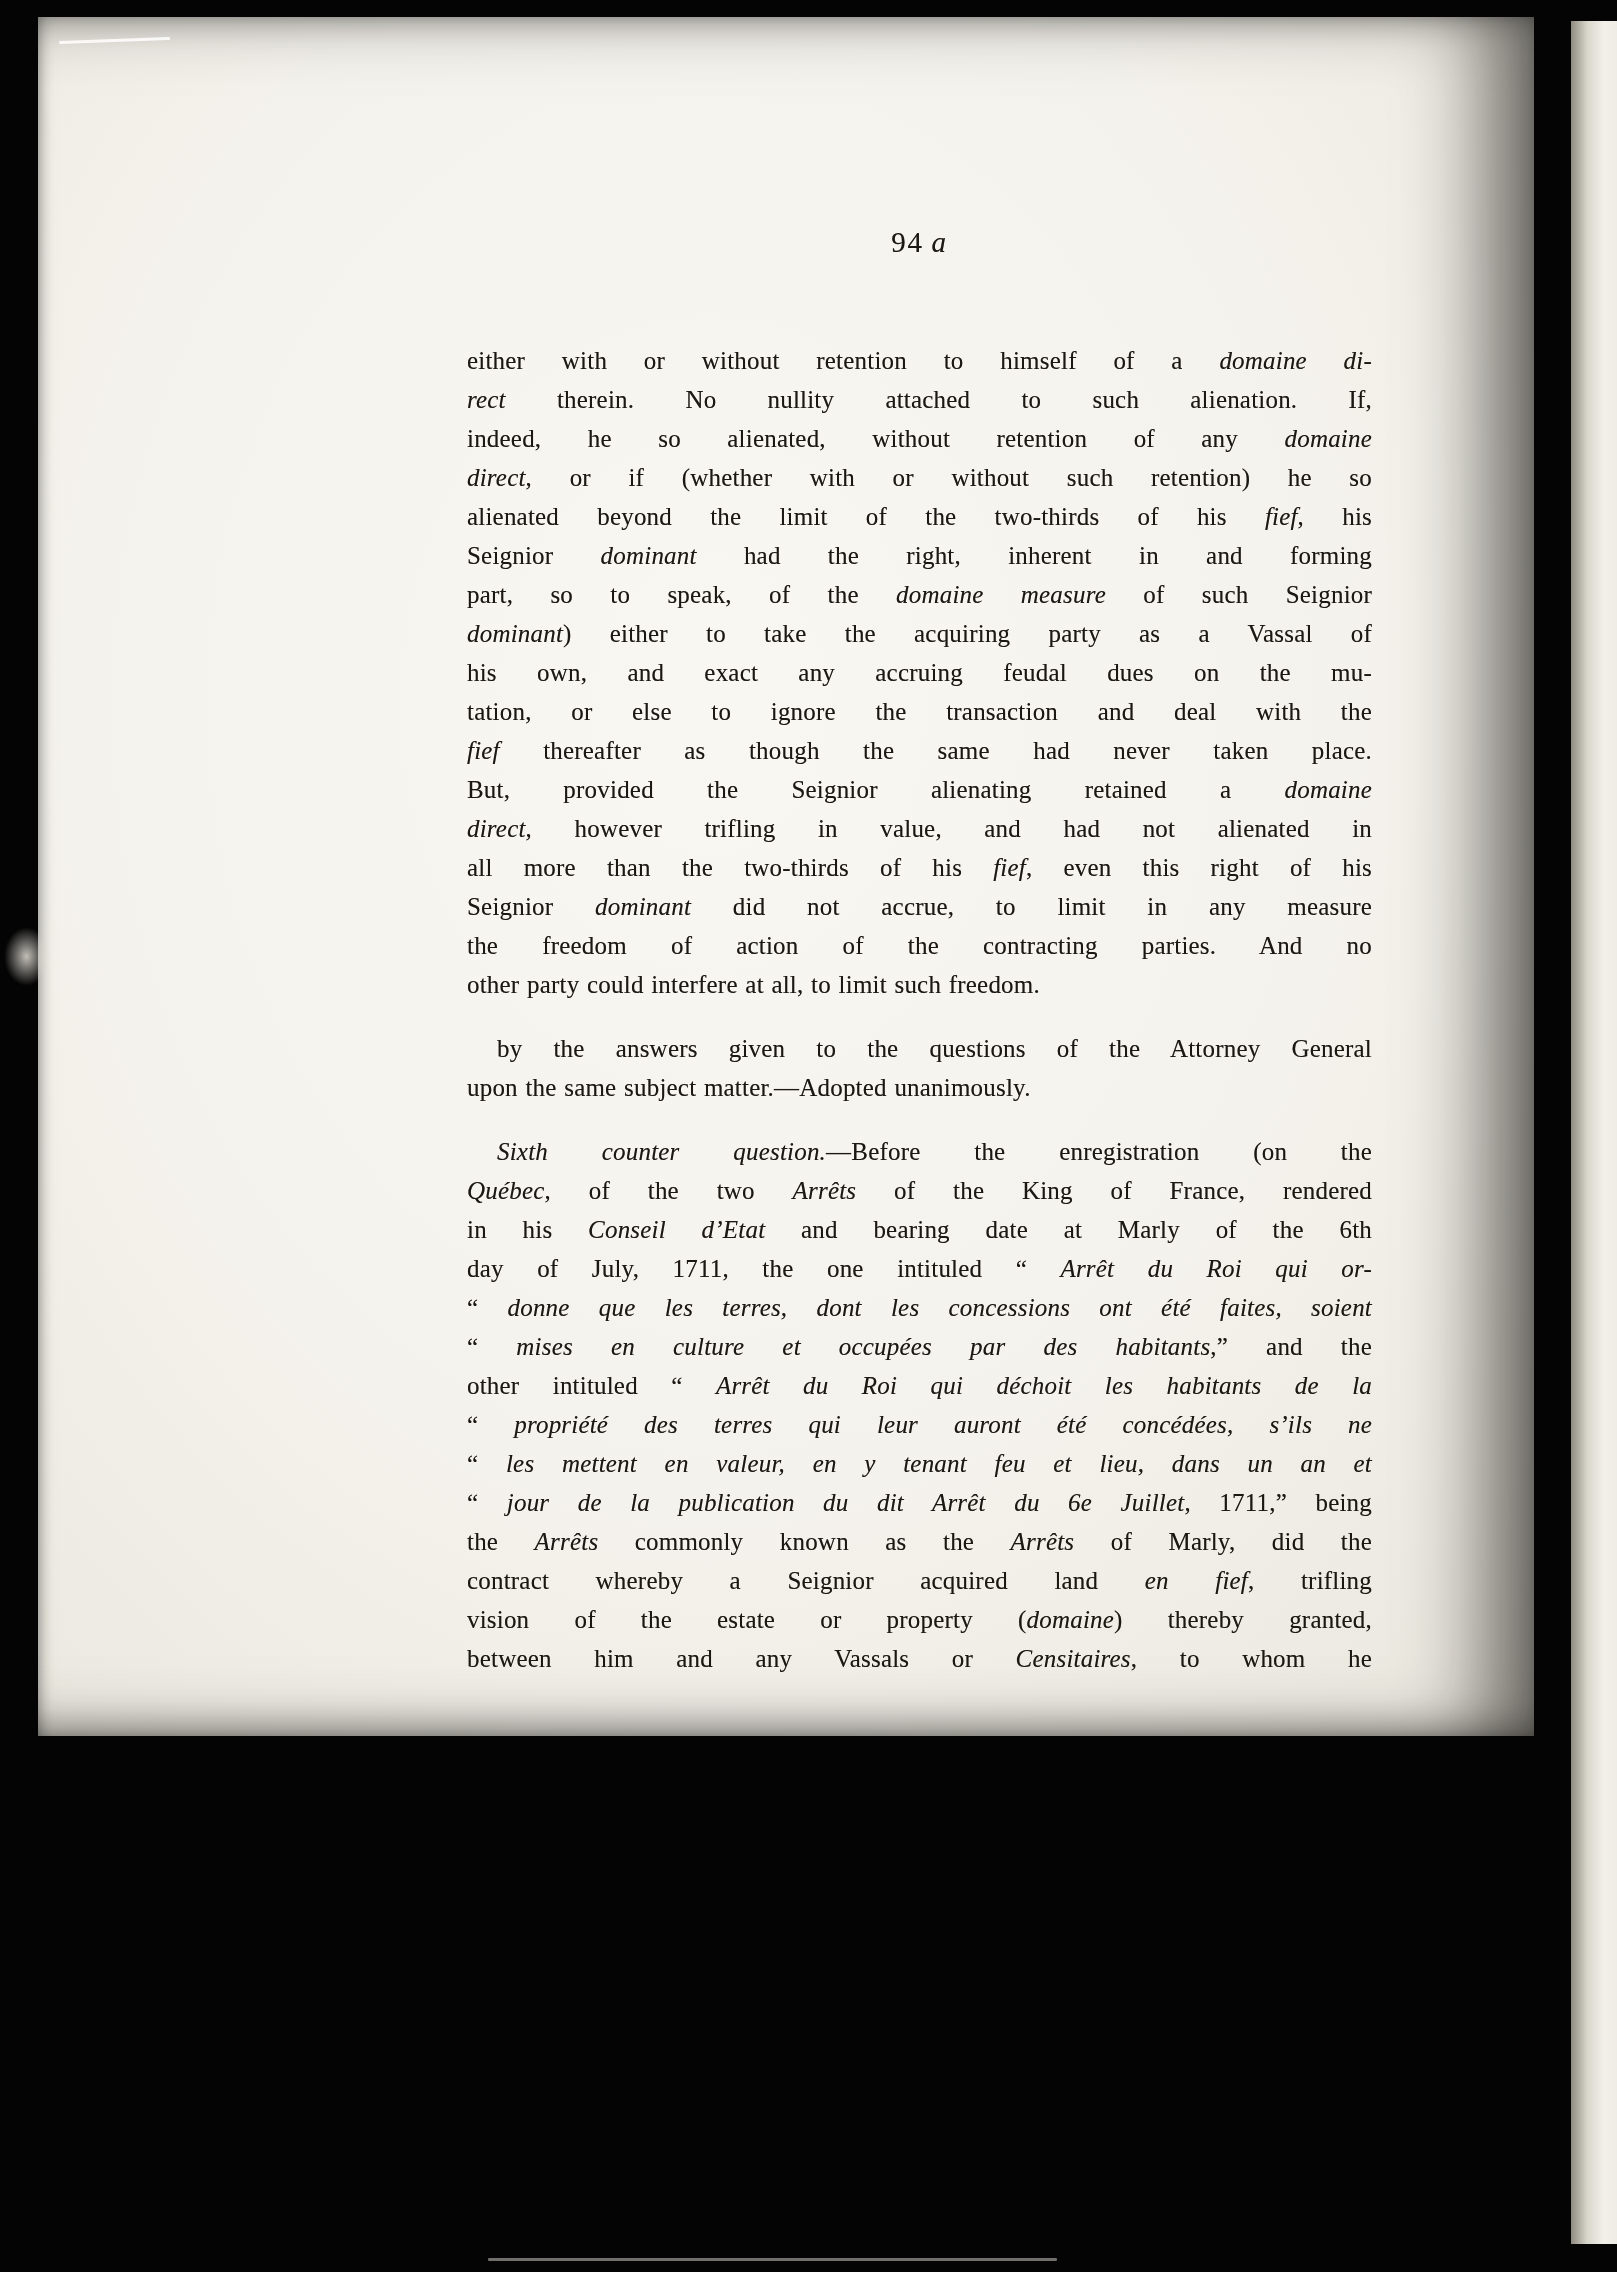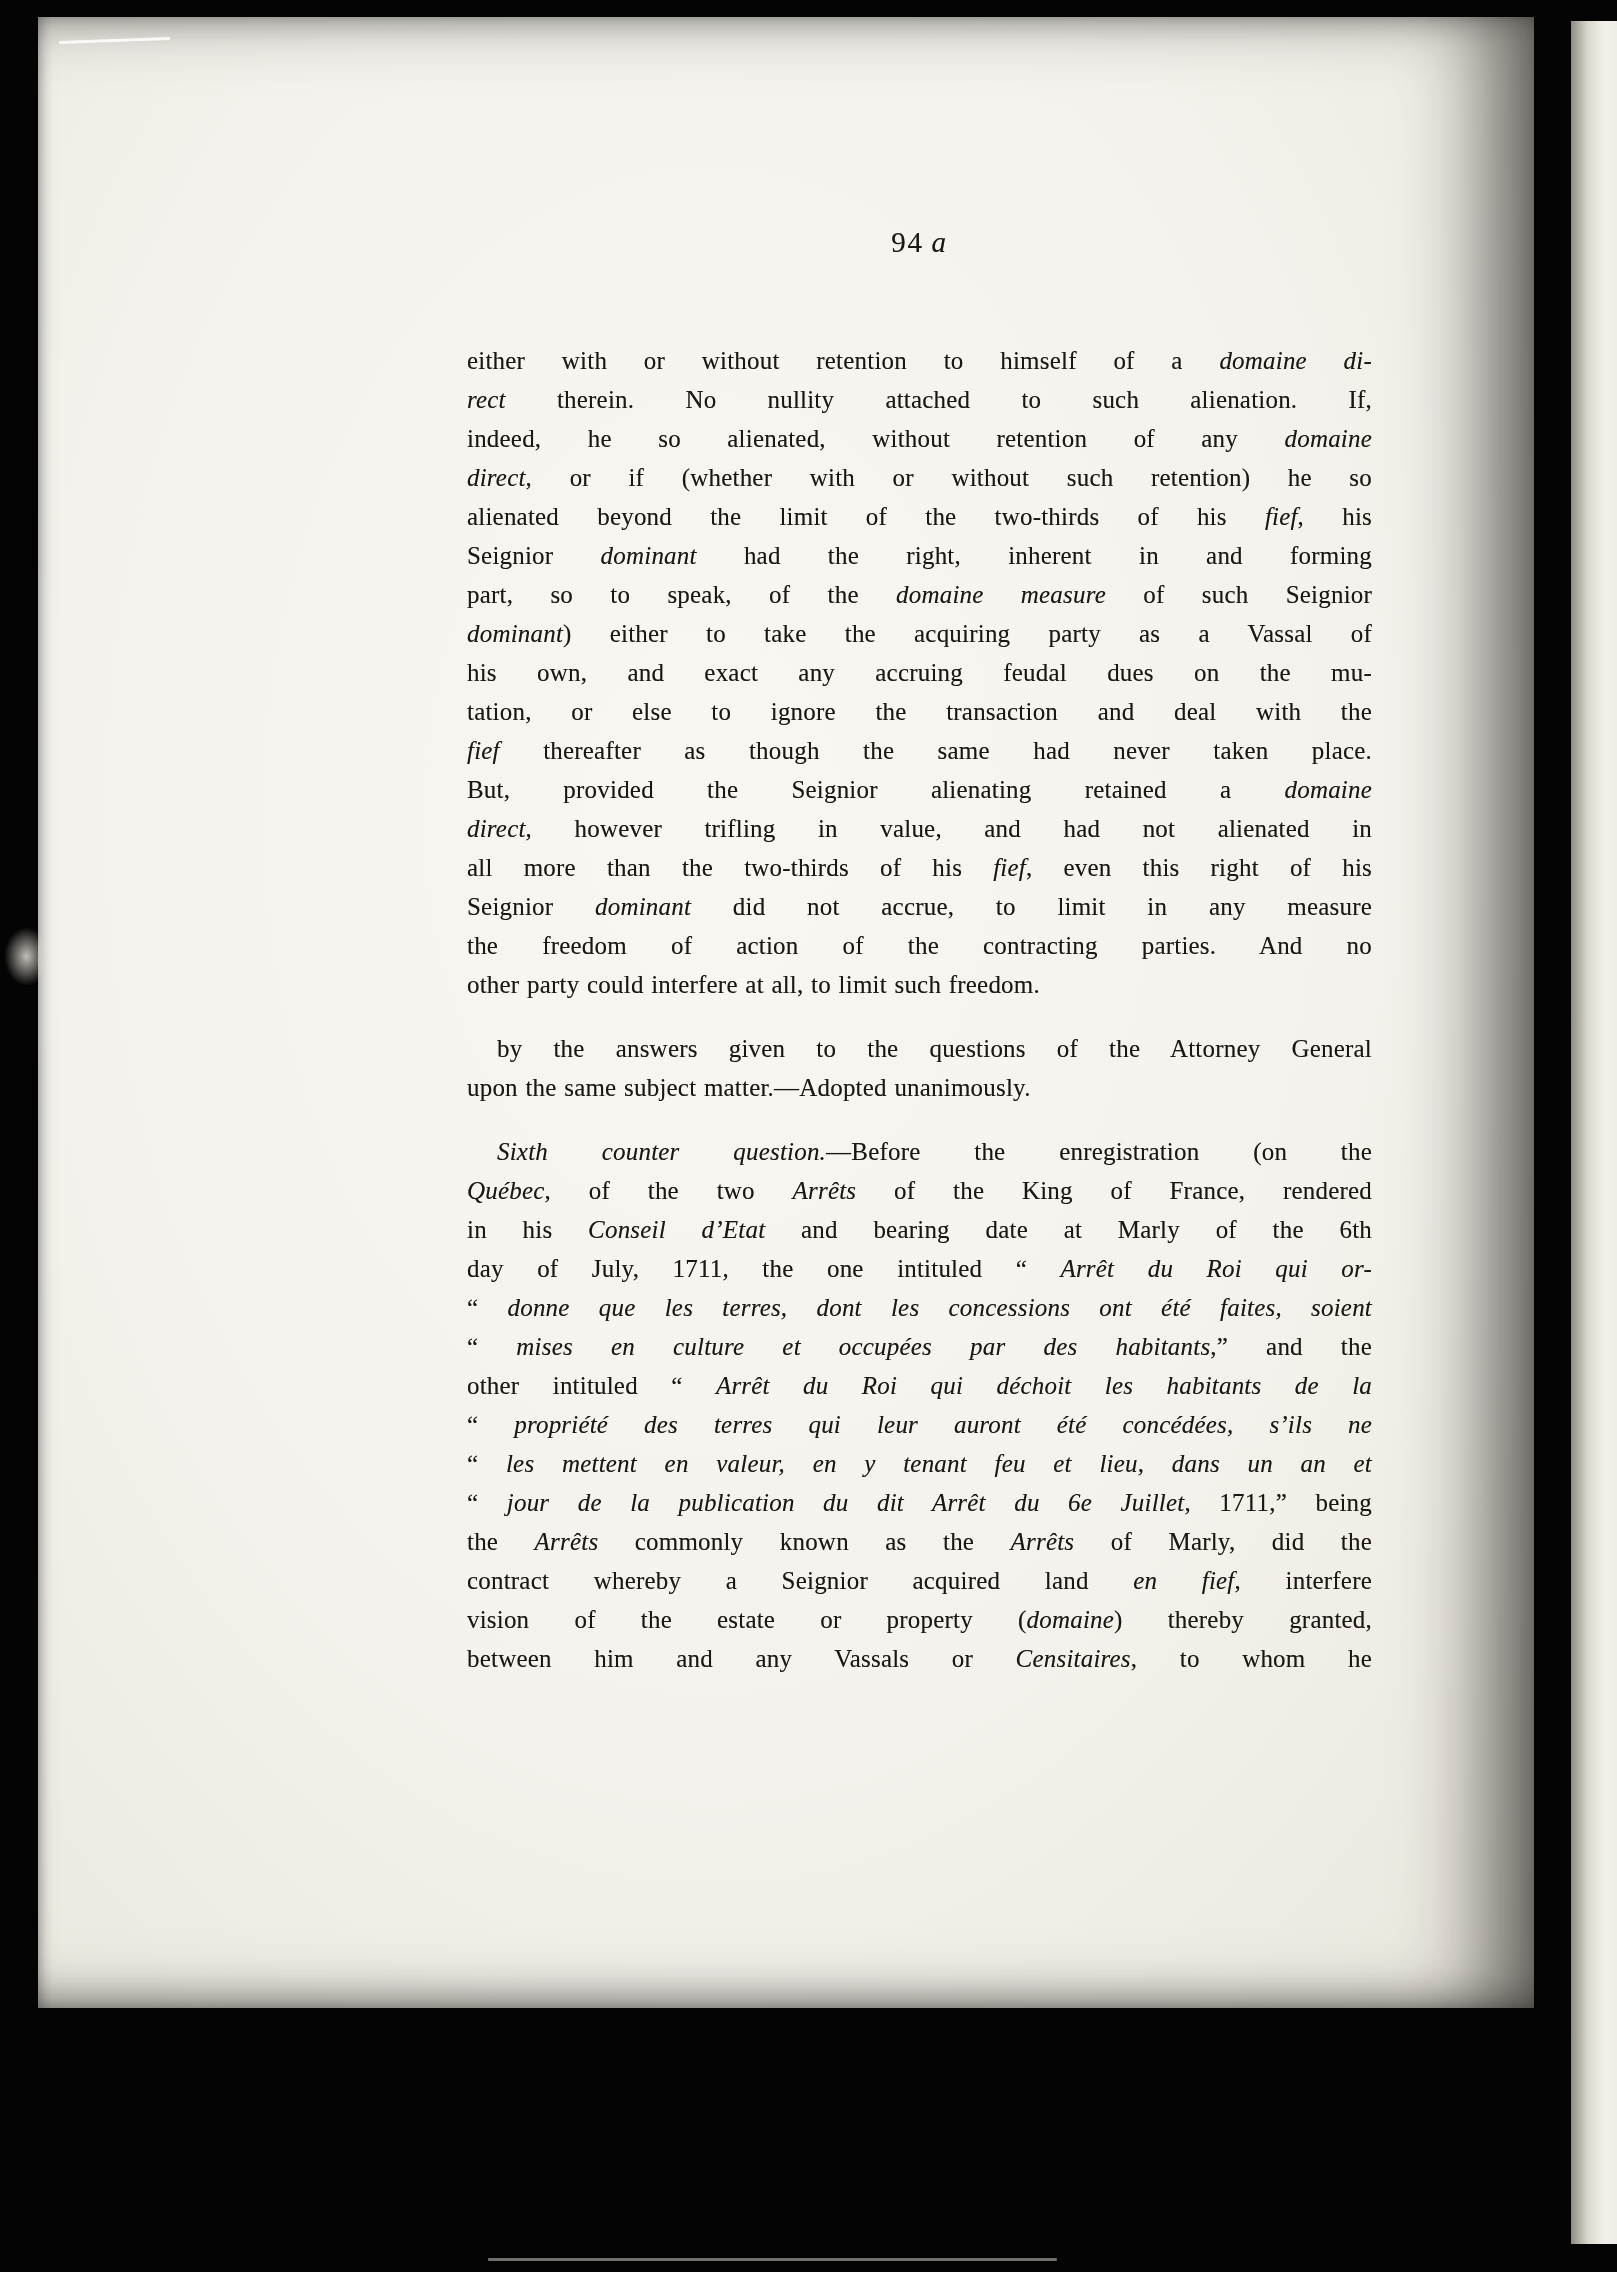--- a/index.html
+++ b/index.html
@@ -9,21 +9,21 @@
     font-family: "Liberation Serif", serif;
     overflow: hidden;
   }
   .scan {
     position: absolute; inset: 0;
     background: #040404;
   }
   .page {
     position: absolute;
     left: 38px; top: 17.3px;
-    width: 1496px; height: 1991px;
+    width: 1496px; height: 1719px;
     background: radial-gradient(ellipse at 45% 40%, #f8f7f2 0%, #f4f2ec 55%, #e9e6dd 100%);
     box-shadow:
       inset -68px 0 87px -25px rgba(10,8,5,0.62),
       inset 6.2px 0 13.6px -6.2px rgba(0,0,0,0.38),
       inset 0 17.3px 31px -17.3px rgba(0,0,0,0.32),
       inset 0 -25px 37px -20px rgba(0,0,0,0.38);
   }
   .page-number {
     position: absolute;
     left: 429px; top: 209px;
@@ -118,21 +118,21 @@
           <div class="line"><span class="it">Québec</span><span>, of the two </span><span class="it">Arrêts</span><span> of the King of France, rendered</span></div>
           <div class="line"><span>in his </span><span class="it">Conseil d’Etat</span><span> and bearing date at Marly of the 6th</span></div>
           <div class="line"><span>day of July, 1711, the one intituled “ </span><span class="it">Arrêt du Roi qui or-</span></div>
           <div class="line"><span>“ </span><span class="it">donne que les terres, dont les concessions ont été faites, soient</span></div>
           <div class="line"><span>“ </span><span class="it">mises en culture et occupées par des habitants</span><span>,” and the</span></div>
           <div class="line"><span>other intituled “ </span><span class="it">Arrêt du Roi qui déchoit les habitants de la</span></div>
           <div class="line"><span>“ </span><span class="it">propriété des terres qui leur auront été concédées, s’ils ne</span></div>
           <div class="line"><span>“ </span><span class="it">les mettent en valeur, en y tenant feu et lieu, dans un an et</span></div>
           <div class="line"><span>“ </span><span class="it">jour de la publication du dit Arrêt du 6e Juillet</span><span>, 1711,” being</span></div>
           <div class="line"><span>the </span><span class="it">Arrêts</span><span> commonly known as the </span><span class="it">Arrêts</span><span> of Marly, did the</span></div>
-          <div class="line"><span>contract whereby a Seignior acquired land </span><span class="it">en fief</span><span>, interfere</span></div>
+          <div class="line"><span>contract whereby a Seignior acquired land </span><span class="it">en fief</span><span>, trifling</span></div>
           <div class="line"><span>vision of the estate or property (</span><span class="it">domaine</span><span>) thereby granted,</span></div>
           <div class="line"><span>between him and any Vassals or </span><span class="it">Censitaires</span><span>, to whom he</span></div>
         </div>
       </div>
   </div>
   <div class="facing"></div>
   <div class="smudge"></div>
   <div class="bottom-artifact"></div>
 </div>
 

